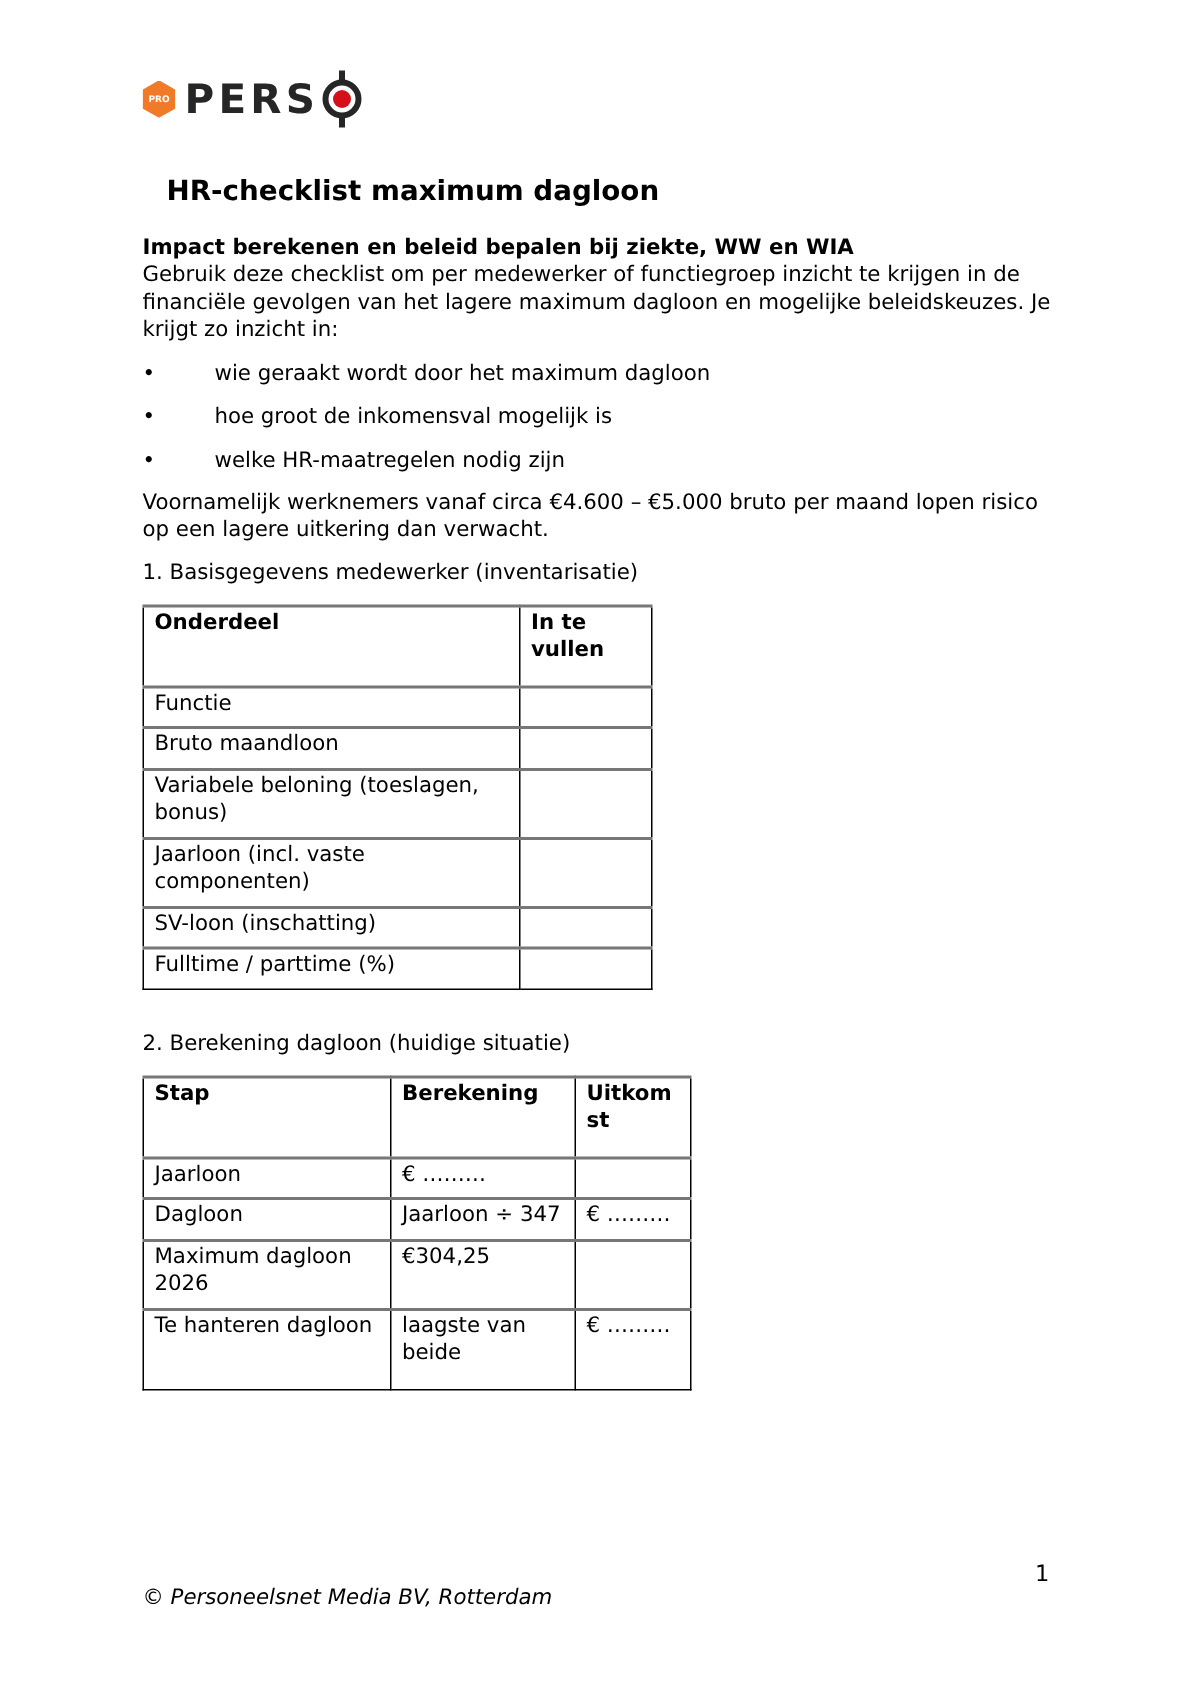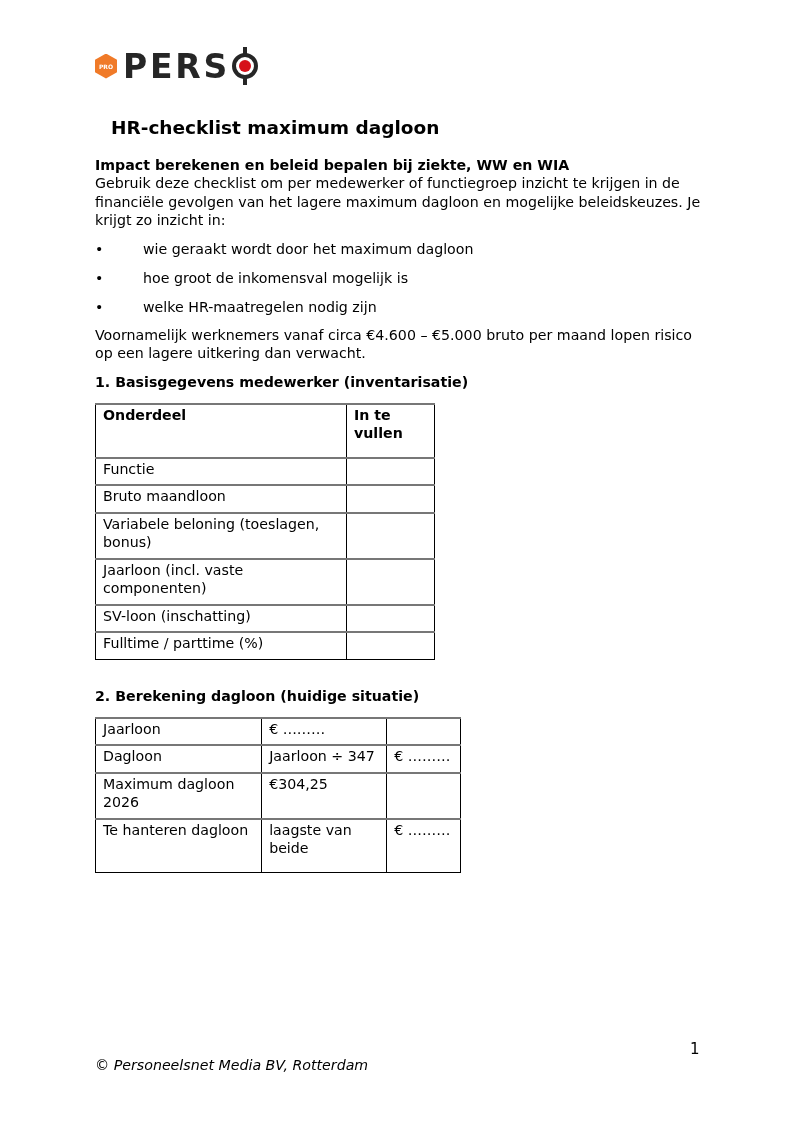--- a/index.html
+++ b/index.html
@@ -4,35 +4,35 @@
   <style>
     html, body { margin: 0; padding: 0; background: #ffffff; }
     body {
       width: 795px; height: 1124px; position: relative; overflow: hidden;
       font-family: "DejaVu Sans", sans-serif; color: #000; font-size: 14.2px;
     }
     .logo { position: absolute; left: 95px; top: 48px; height: 36px; display: flex; align-items: center; }
     .logo .hex { width: 22px; height: 25px; background: #f07a28;
       clip-path: polygon(50% 0, 100% 25%, 100% 75%, 50% 100%, 0 75%, 0 25%);
       display: flex; align-items: center; justify-content: center; color: #fff; font-size: 6px; font-weight: bold; line-height: 7px; text-align: center; }
-    .logo .word { font-family: "DejaVu Sans", sans-serif; font-weight: bold; font-size: 33px; letter-spacing: 2.8px; color: #262626; margin-left: 6px; display: flex; align-items: center; }
+    .logo .word { font-family: "DejaVu Sans", sans-serif; font-weight: bold; font-size: 27px; letter-spacing: 2.8px; color: #262626; margin-left: 6px; display: flex; align-items: center; }
     .logo .o { display: inline-block; position: relative; width: 26px; height: 26px; margin: 0 2px; }
     .logo .o .ring { position: absolute; left: 0; top: 0; width: 18px; height: 18px; border: 4px solid #262626; border-radius: 50%; }
     .logo .o .dot { position: absolute; left: 7px; top: 7px; width: 12px; height: 12px; border-radius: 50%; background: #d6101a; }
     .logo .o .pin-t { position: absolute; left: 11px; top: -6px; width: 4px; height: 7px; background: #262626; }
     .logo .o .pin-b { position: absolute; left: 11px; top: 25px; width: 4px; height: 7px; background: #262626; }
 
     .content { position: absolute; left: 95px; top: 100px; width: 610px; }
     h1 { font-size: 18.5px; font-weight: bold; margin: 16px; line-height: 24px; }
     .subtitle { font-weight: bold; margin-top: 10px; line-height: 18px; }
     p { margin: 0; line-height: 18.5px; }
     ul.bullets { list-style: none; padding: 0; margin: 10px 0 0 0; }
     ul.bullets li { display: flex; line-height: 18px; margin-bottom: 11px; }
     ul.bullets li .b { width: 48px; }
-    .h2 { font-weight: bold; line-height: 18px; }
+    .h2 { font-weight: normal; line-height: 18px; }
     table { border-collapse: collapse; font-size: 14.2px; }
     td { border: 1px solid #000; vertical-align: top; padding: 1px 7px 6px 7px; line-height: 18.5px; }
     tr { border-top: 2px solid #777; }
     th { border: 1px solid #000; text-align: left; vertical-align: top; padding: 1px 7px 14px 7px; line-height: 18.5px; font-weight: bold; }
     .footer-num { position: absolute; left: 690px; top: 1040px; font-size: 15px; }
     .footer-copy { position: absolute; left: 95px; top: 1057px; font-style: italic; font-size: 14.2px; }
   </style>
 </head>
 <body>
 
@@ -101,20 +101,25 @@
     <tr>
           <td>Fulltime / parttime (%)</td>
           <td></td>
         </tr>
   </tbody>
     </table>
 
   <div class="h2" style="margin-top:27px">2. Berekening dagloon (huidige situatie)</div>
   <table style="margin-top:12px; width:366px;">
     <tbody>
+        <tr>
+      <th style="width:150px">Stap</th>
+      <th style="width:108px">Berekening</th>
+      <th><span style="display:inline-block;width:60px;word-break:break-all">Uitkomst</span></th>
+    </tr>
     <tr>
           <td>Jaarloon</td>
           <td>€ ………</td>
           <td></td>
         </tr>
     <tr>
           <td>Dagloon</td>
           <td>Jaarloon ÷ 347</td>
           <td>€ ………</td>
         </tr>

